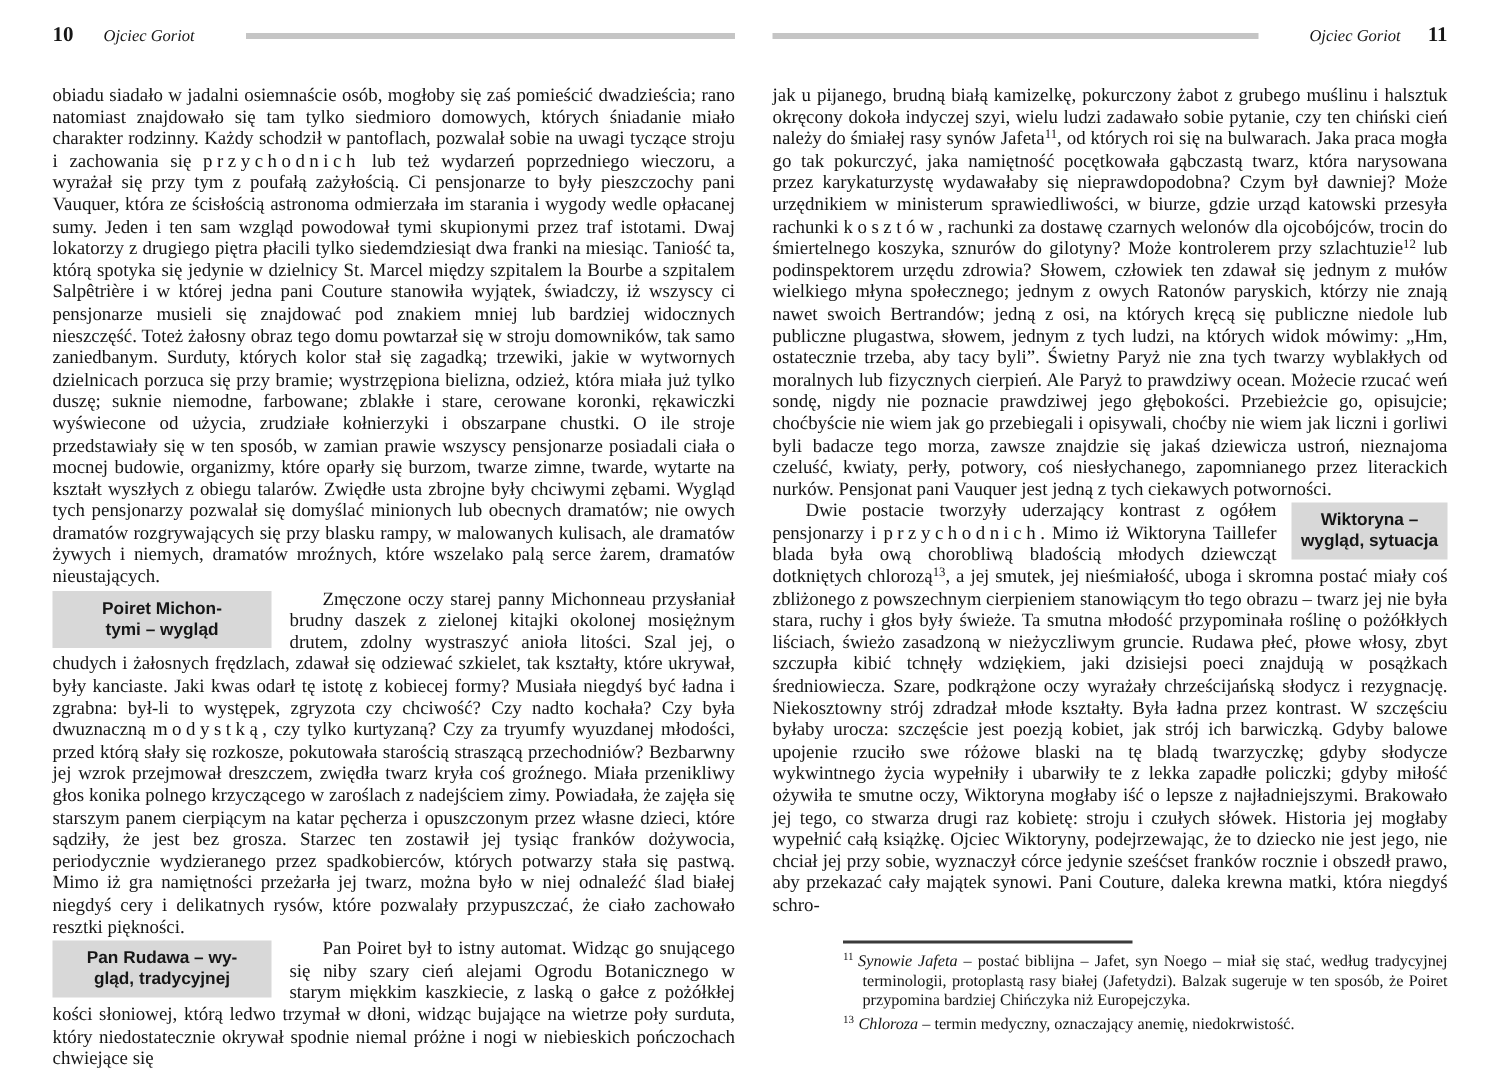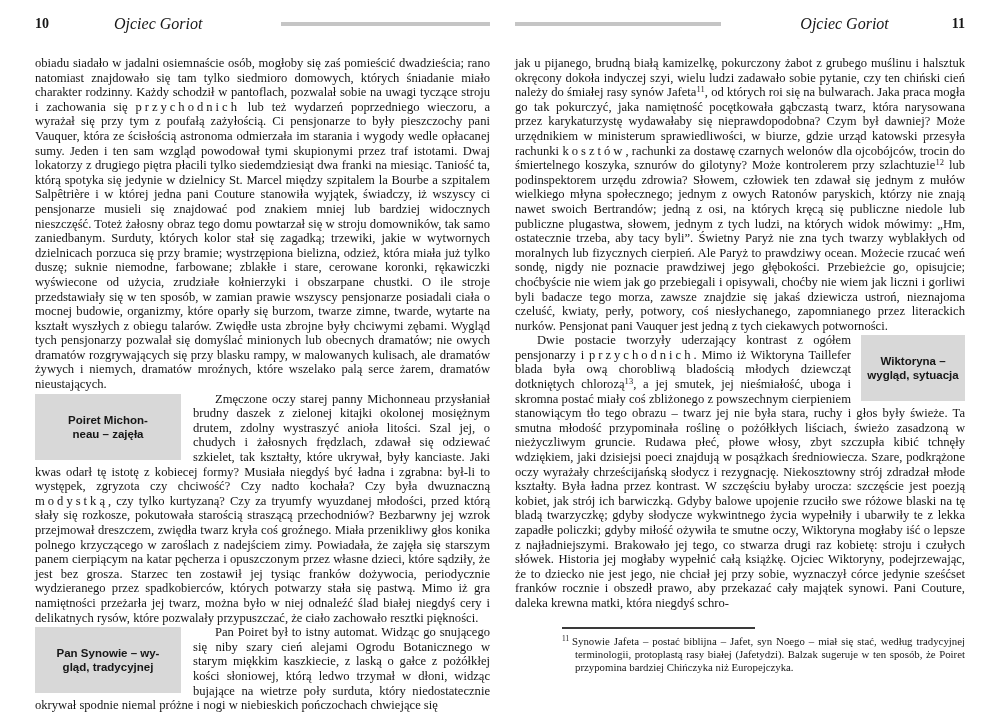--- a/index.html
+++ b/index.html
@@ -4,64 +4,64 @@
 <style>
   :root{
     --rule:#c5c5c5; --note-bg:#d8d8d8; --ink:#161616; --paper:#ffffff;
   }
   html,body{margin:0;padding:0;background:#fff;}
   .spread{position:relative;width:1000px;height:712px;background:var(--paper);overflow:hidden;
           font-family:"Liberation Serif", serif; color:var(--ink);}
   .page{position:absolute;top:16px;}
   .page-left{left:35px;width:455px;}
   .page-right{left:515px;width:450px;}
-  .page-header{display:flex;align-items:center;height:16px;margin-bottom:24px;gap:45px;}
+  .page-header{display:flex;align-items:center;height:16px;margin-bottom:24px;}
   .page-num{font-weight:bold;font-size:14px;}
-  .running-title{font-style:italic;font-size:16px;}
+  .running-title{font-style:italic;font-size:11px;}
   .page-header .running-title{margin:0 0 0 20px;}
   .page-header.rtl .running-title{margin:0 18px 0 0;}
   .header-rule{flex:1;height:4px;background:var(--rule);}
   .page-header .header-rule{margin-left:34px;}
   .page-header.rtl .header-rule{margin-right:34px;margin-left:0;}
   .body-text{font-size:12.6px;line-height:14.6px;text-align:justify;}
   .body-text p{margin:0;}
   .body-text p.indent{text-indent:22px;}
   .margin-note{background:var(--note-bg);font-family:"Liberation Sans", sans-serif;
                font-weight:bold;font-size:11.5px;line-height:14px;text-align:center;
-               padding:19px 4px;text-indent:0;}
+               padding:5px 4px;text-indent:0;}
   .margin-note.left{float:left;width:138px;margin:2px 12px 3px 0;}
   .margin-note.right{float:right;width:96px;margin:2px 0 3px 10px;}
   .mn-line{display:block;white-space:nowrap;}
   .spaced{letter-spacing:3px;}
   sup{font-size:68%;line-height:0;vertical-align:baseline;position:relative;top:-0.45em;}
   .footnotes{margin-top:16px;margin-left:47px;font-size:10.8px;line-height:13.4px;}
   .fn-sep{width:193px;border-top:2px solid #3a3a3a;margin:0 0 6px 0;}
   .fn{margin:0 0 2px 0;padding-left:13px;text-indent:-13px;text-align:justify;}
   .fn sup{margin-right:3px;}
-  .fn-term{}
+  .fn-term{font-style:italic;}
 </style>
 </head>
 <body>
 
 <div class="spread">
 
   <div class="page page-left">
     <div class="page-header">
       <span class="page-num">10</span>
       <span class="running-title">Ojciec Goriot</span>
       <span class="header-rule"></span>
     </div>
     <div class="body-text">
         <p class="">obiadu siadało w jadalni osiemnaście osób, mogłoby się zaś pomieścić dwadzieścia; rano natomiast znajdowało się tam tylko siedmioro domowych, których śniadanie miało charakter rodzinny. Każdy schodził w pantoflach, pozwalał sobie na uwagi tyczące stroju i zachowania się <span class="spaced">przychodnich</span> lub też wydarzeń poprzedniego wieczoru, a wyrażał się przy tym z poufałą zażyłością. Ci pensjonarze to były pieszczochy pani Vauquer, która ze ścisłością astronoma odmierzała im starania i wygody wedle opłacanej sumy. Jeden i ten sam wzgląd powodował tymi skupionymi przez traf istotami. Dwaj lokatorzy z drugiego piętra płacili tylko siedemdziesiąt dwa franki na miesiąc. Taniość ta, którą spotyka się jedynie w dzielnicy St. Marcel między szpitalem la Bourbe a szpitalem Salpêtrière i w której jedna pani Couture stanowiła wyjątek, świadczy, iż wszyscy ci pensjonarze musieli się znajdować pod znakiem mniej lub bardziej widocznych nieszczęść. Toteż żałosny obraz tego domu powtarzał się w stroju domowników, tak samo zaniedbanym. Surduty, których kolor stał się zagadką; trzewiki, jakie w wytwornych dzielnicach porzuca się przy bramie; wystrzępiona bielizna, odzież, która miała już tylko duszę; suknie niemodne, farbowane; zblakłe i stare, cerowane koronki, rękawiczki wyświecone od użycia, zrudziałe kołnierzyki i obszarpane chustki. O ile stroje przedstawiały się w ten sposób, w zamian prawie wszyscy pensjonarze posiadali ciała o mocnej budowie, organizmy, które oparły się burzom, twarze zimne, twarde, wytarte na kształt wyszłych z obiegu talarów. Zwiędłe usta zbrojne były chciwymi zębami. Wygląd tych pensjonarzy pozwalał się domyślać minionych lub obecnych dramatów; nie owych dramatów rozgrywających się przy blasku rampy, w malowanych kulisach, ale dramatów żywych i niemych, dramatów mroźnych, które wszelako palą serce żarem, dramatów nieustających.</p>
         <p class="indent"><span class="margin-note left">
             <span class="mn-line">Poiret Michon-</span>
-            <span class="mn-line">neau – zajęła</span>
+            <span class="mn-line">tymi – wygląd</span>
           </span>Zmęczone oczy starej panny Michonneau przysłaniał brudny daszek z zielonej kitajki okolonej mosiężnym drutem, zdolny wystraszyć anioła litości. Szal jej, o chudych i żałosnych frędzlach, zdawał się odziewać szkielet, tak kształty, które ukrywał, były kanciaste. Jaki kwas odarł tę istotę z kobiecej formy? Musiała niegdyś być ładna i zgrabna: był-li to występek, zgryzota czy chciwość? Czy nadto kochała? Czy była dwuznaczną <span class="spaced">modystką</span>, czy tylko kurtyzaną? Czy za tryumfy wyuzdanej młodości, przed którą słały się rozkosze, pokutowała starością straszącą przechodniów? Bezbarwny jej wzrok przejmował dreszczem, zwiędła twarz kryła coś groźnego. Miała przenikliwy głos konika polnego krzyczącego w zaroślach z nadejściem zimy. Powiadała, że zajęła się starszym panem cierpiącym na katar pęcherza i opuszczonym przez własne dzieci, które sądziły, że jest bez grosza. Starzec ten zostawił jej tysiąc franków dożywocia, periodycznie wydzieranego przez spadkobierców, których potwarzy stała się pastwą. Mimo iż gra namiętności przeżarła jej twarz, można było w niej odnaleźć ślad białej niegdyś cery i delikatnych rysów, które pozwalały przypuszczać, że ciało zachowało resztki piękności.</p>
         <p class="indent"><span class="margin-note left">
-            <span class="mn-line">Pan Synowie – wy-</span>
+            <span class="mn-line">Pan Rudawa – wy-</span>
             <span class="mn-line">gląd, tradycyjnej</span>
           </span>Pan Poiret był to istny automat. Widząc go snującego się niby szary cień alejami Ogrodu Botanicznego w starym miękkim kaszkiecie, z laską o gałce z pożółkłej kości słoniowej, którą ledwo trzymał w dłoni, widząc bujające na wietrze poły surduta, który niedostatecznie okrywał spodnie niemal próżne i nogi w niebieskich pończochach chwiejące się</p>
       </div>
   </div>
 
   <div class="page page-right">
     <div class="page-header rtl">
       <span class="header-rule"></span>
       <span class="running-title">Ojciec Goriot</span>
       <span class="page-num">11</span>
@@ -70,17 +70,18 @@
         <p class="">jak u pijanego, brudną białą kamizelkę, pokurczony żabot z grubego muślinu i halsztuk okręcony dokoła indyczej szyi, wielu ludzi zadawało sobie pytanie, czy ten chiński cień należy do śmiałej rasy synów Jafeta<sup>11</sup>, od których roi się na bulwarach. Jaka praca mogła go tak pokurczyć, jaka namiętność pocętkowała gąbczastą twarz, która narysowana przez karykaturzystę wydawałaby się nieprawdopodobna? Czym był dawniej? Może urzędnikiem w ministerum sprawiedliwości, w biurze, gdzie urząd katowski przesyła rachunki <span class="spaced">kosztów</span>, rachunki za dostawę czarnych welonów dla ojcobójców, trocin do śmiertelnego koszyka, sznurów do gilotyny? Może kontrolerem przy szlachtuzie<sup>12</sup> lub podinspektorem urzędu zdrowia? Słowem, człowiek ten zdawał się jednym z mułów wielkiego młyna społecznego; jednym z owych Ratonów paryskich, którzy nie znają nawet swoich Bertrandów; jedną z osi, na których kręcą się publiczne niedole lub publiczne plugastwa, słowem, jednym z tych ludzi, na których widok mówimy: „Hm, ostatecznie trzeba, aby tacy byli”. Świetny Paryż nie zna tych twarzy wyblakłych od moralnych lub fizycznych cierpień. Ale Paryż to prawdziwy ocean. Możecie rzucać weń sondę, nigdy nie poznacie prawdziwej jego głębokości. Przebieżcie go, opisujcie; choćbyście nie wiem jak go przebiegali i opisywali, choćby nie wiem jak liczni i gorliwi byli badacze tego morza, zawsze znajdzie się jakaś dziewicza ustroń, nieznajoma czeluść, kwiaty, perły, potwory, coś niesłychanego, zapomnianego przez literackich nurków. Pensjonat pani Vauquer jest jedną z tych ciekawych potworności.</p>
         <p class="indent"><span class="margin-note right">
             <span class="mn-line">Wiktoryna –</span>
             <span class="mn-line">wygląd, sytuacja</span>
           </span>Dwie postacie tworzyły uderzający kontrast z ogółem pensjonarzy i <span class="spaced">przychodnich</span>. Mimo iż Wiktoryna Taillefer blada była ową chorobliwą bladością młodych dziewcząt dotkniętych chlorozą<sup>13</sup>, a jej smutek, jej nieśmiałość, uboga i skromna postać miały coś zbliżonego z powszechnym cierpieniem stanowiącym tło tego obrazu – twarz jej nie była stara, ruchy i głos były świeże. Ta smutna młodość przypominała roślinę o pożółkłych liściach, świeżo zasadzoną w nieżyczliwym gruncie. Rudawa płeć, płowe włosy, zbyt szczupła kibić tchnęły wdziękiem, jaki dzisiejsi poeci znajdują w posążkach średniowiecza. Szare, podkrążone oczy wyrażały chrześcijańską słodycz i rezygnację. Niekosztowny strój zdradzał młode kształty. Była ładna przez kontrast. W szczęściu byłaby urocza: szczęście jest poezją kobiet, jak strój ich barwiczką. Gdyby balowe upojenie rzuciło swe różowe blaski na tę bladą twarzyczkę; gdyby słodycze wykwintnego życia wypełniły i ubarwiły te z lekka zapadłe policzki; gdyby miłość ożywiła te smutne oczy, Wiktoryna mogłaby iść o lepsze z najładniejszymi. Brakowało jej tego, co stwarza drugi raz kobietę: stroju i czułych słówek. Historia jej mogłaby wypełnić całą książkę. Ojciec Wiktoryny, podejrzewając, że to dziecko nie jest jego, nie chciał jej przy sobie, wyznaczył córce jedynie sześćset franków rocznie i obszedł prawo, aby przekazać cały majątek synowi. Pani Couture, daleka krewna matki, która niegdyś schro-</p>
       </div>
     <div class="footnotes">
       <div class="fn-sep"></div>
       <div>
           <p class="fn"><sup>11</sup><span class="fn-term">Synowie Jafeta</span> – postać biblijna – Jafet, syn Noego – miał się stać, według tradycyjnej terminologii, protoplastą rasy białej (Jafetydzi). Balzak sugeruje w ten sposób, że Poiret przypomina bardziej Chińczyka niż Europejczyka.</p>
+          <p class="fn"><sup>13</sup><span class="fn-term">Chloroza</span> – termin medyczny, oznaczający anemię, niedokrwistość.</p>
         </div>
     </div>
   </div>
 
 </div>
 
 </body></html>

